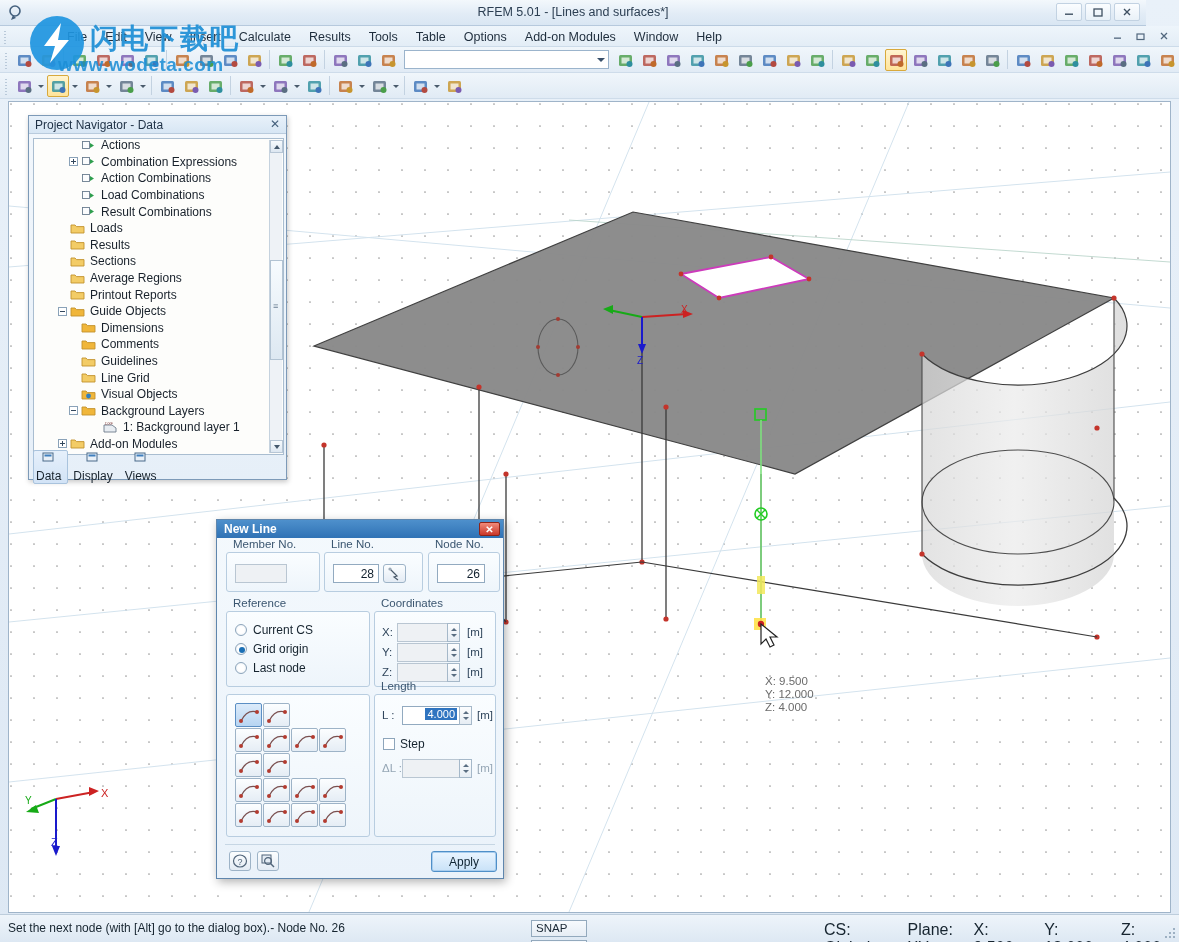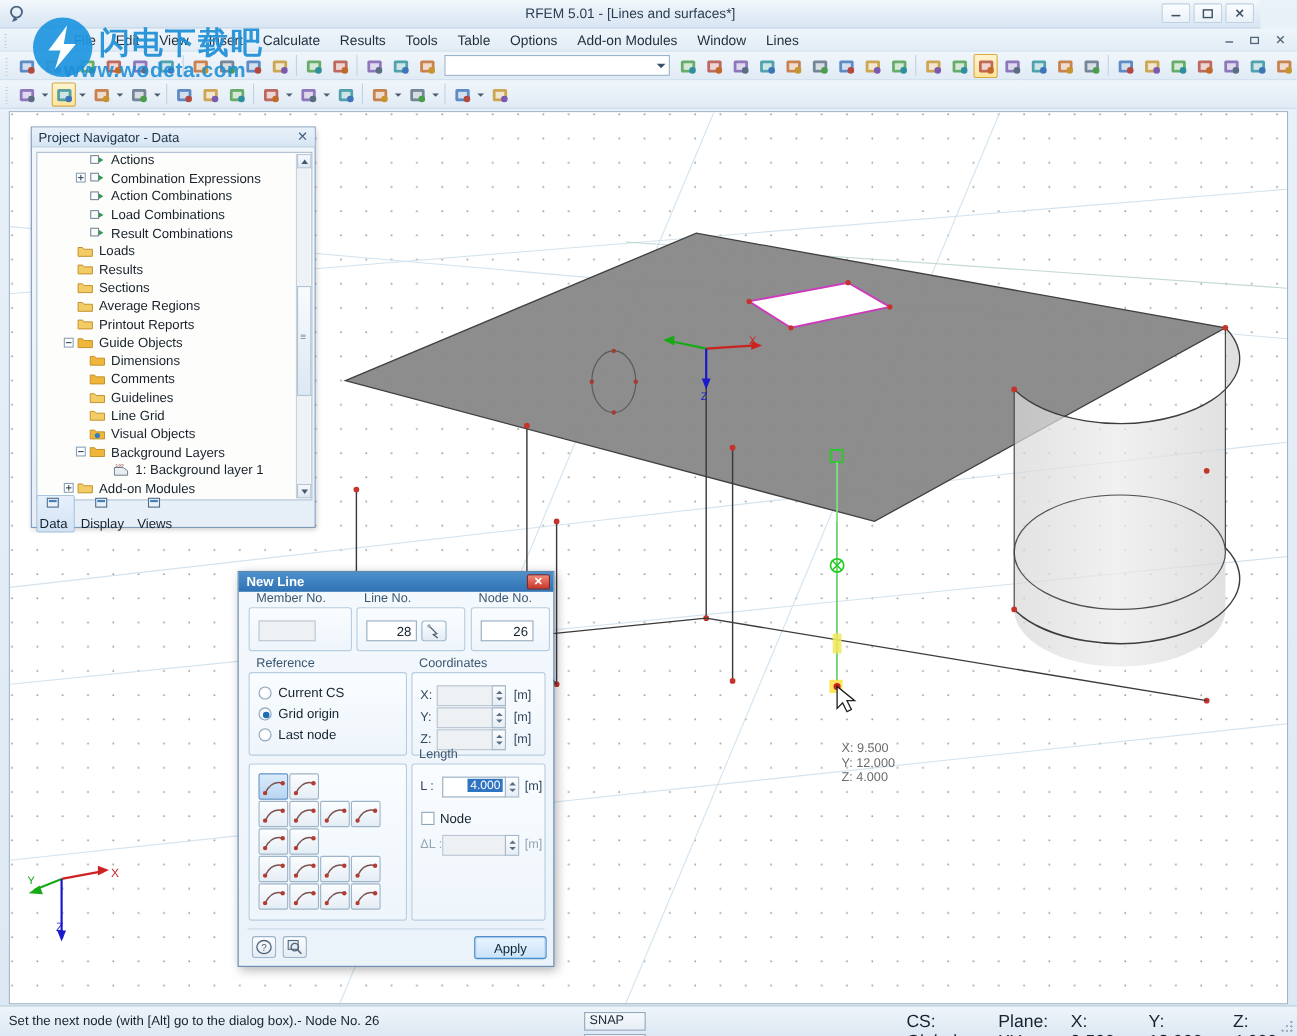--- a/index.html
+++ b/index.html
@@ -330,21 +330,21 @@
         <div class="menu-item">Edit</div>
         <div class="menu-item">View</div>
         <div class="menu-item">Insert</div>
         <div class="menu-item">Calculate</div>
         <div class="menu-item">Results</div>
         <div class="menu-item">Tools</div>
         <div class="menu-item">Table</div>
         <div class="menu-item">Options</div>
         <div class="menu-item">Add-on Modules</div>
         <div class="menu-item">Window</div>
-        <div class="menu-item">Lines</div>
+        <div class="menu-item">Help</div>
       </div>
     <div class="mdibtns">
       <div class="mdibtn">
         <svg width="12" height="9">
             <rect x="2" y="6" width="7" height="1.3" fill="#51677d"></rect>
           </svg>
       </div>
       <div class="mdibtn">
         <svg width="12" height="10">
             <rect x="2" y="3" width="7" height="5.5" fill="none" stroke="#51677d" stroke-width="1.2"></rect>
@@ -1271,21 +1271,21 @@
       <span class="grp-lbl" style="top:-16px;">Length</span>
       <span class="unit" style="left:7px; top:14px;">L :</span>
       <div style="position:absolute; left:27px; top:11px; width:58px; height:19px; background:#fff; border:1px solid #92aac0;">
         <span style="position:absolute; right:2px; top:1px; font-size:11px; background:#2f74c0; color:#fff; padding:0 2px;">4.000</span>
       </div>
       <div class="spin" style="left:84px; top:11px;"></div>
       <span class="unit" style="left:102px; top:14px;">[m]</span>
 
       <div class="chk" style="left:8px; top:42px;">
         <span class="cbox"></span>
-        <span>Node</span>
+        <span>Step</span>
       </div>
       <span class="unit" style="left:7px; top:67px; color:#95a6b5;">ΔL :</span>
       <input class="fld dis" style="left: 27px; top: 64px; width: 58px;" readonly="" value="">
       <div class="spin" style="left:84px; top:64px;"></div>
       <span class="unit" style="left:102px; top:67px; color:#95a6b5;">[m]</span>
     </div>
 
     <div style="position:absolute; left:8px; right:8px; top:324px; height:1px; background:#c6d6e4;"></div>
     <div class="sbtn" style="left:12px; top:331px;">
       <svg width="16" height="16" style="position:absolute;left:2px;top:1px;">

